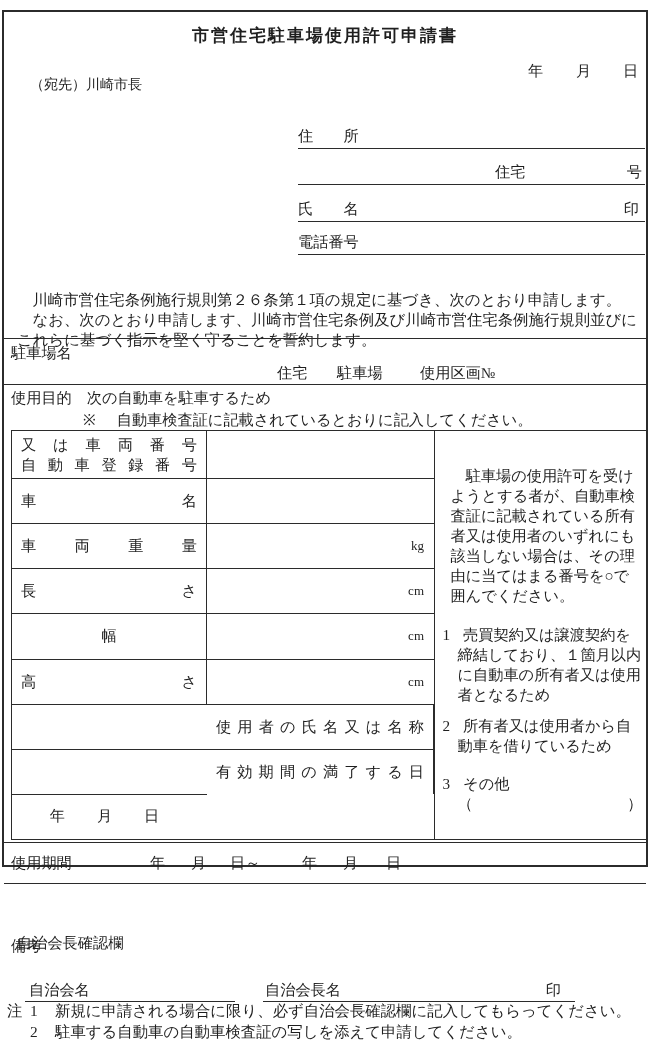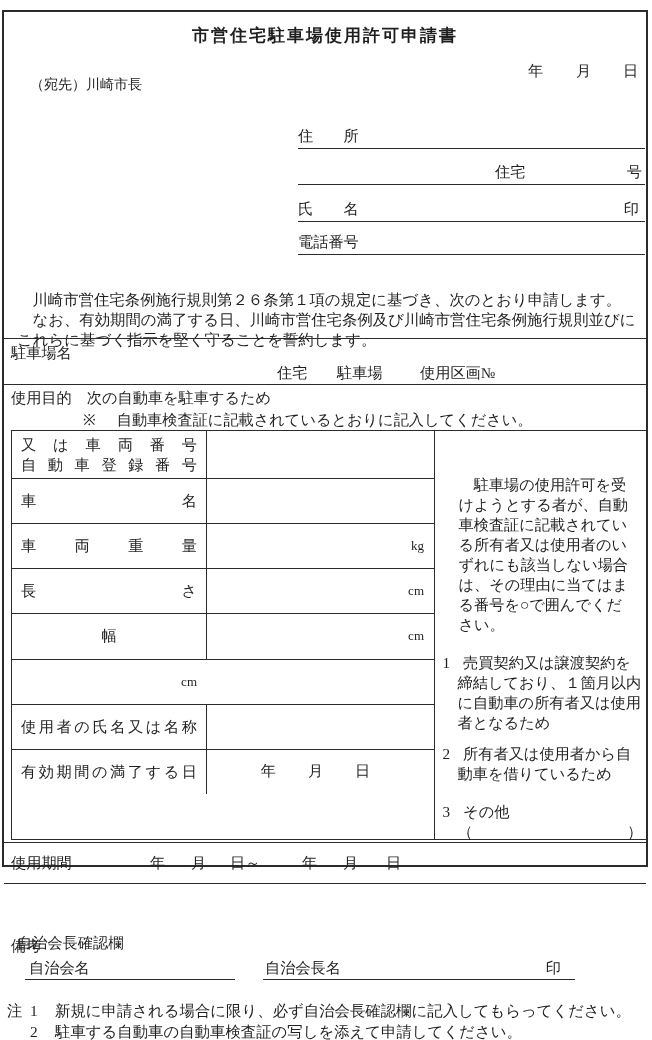--- a/index.html
+++ b/index.html
@@ -72,34 +72,34 @@
   .vt-value.date-parts{justify-content:center;gap:32px;font-size:15.2px;}
   
   .vpanel{
     left:429.5px;top:418px;right:0;height:410px;
     border-top:1.5px solid #2b2b2b;border-bottom:1.5px solid #2b2b2b;
     box-sizing:border-box;
     padding:28px 0 0 9px;
     width:auto;
   }
   .vpanel .pn-wrap{width:202px;line-height:20px;}
-  .pn-par{margin:16px;text-indent:1em;}
+  .pn-par{margin:8px;text-indent:1em;font-family:Liberation Mono, monospace;}
   .pn-item{margin:0;margin-top:18px;padding-left:15px;text-indent:-15px;}
   .pn-item.tight{margin-top:11px;}
   .pn-num{padding-right:13px;}
   .pn-paren{display:flex;justify-content:space-between;margin-left:15px;margin-right:2px;}
   
   .period-row{top:831px;left:0;right:0;height:40px;}
   .period-row span{position:absolute;top:10px;}
   .pr-label{left:7px;text-align:center;}
   .pr0{left:146px;} .pr1{left:187px;} .pr2{left:226px;} .pr3{left:298px;} .pr4{left:339px;} .pr5{left:382px;}
   .remarks-label{left:7px;top:876px;margin-top:48px;}
   
   .assoc-title{left:17px;top:933px;}
-  .assoc-line{left:25px;top:954px;display:flex;}
+  .assoc-line{left:25px;top:976px;display:flex;}
   .assoc-field{border-bottom:1.5px solid #2b2b2b;height:26px;display:flex;align-items:flex-end;box-sizing:border-box;}
   .af-name{width:210px;padding-left:4px;}
   .af-chief{width:312px;margin-left:28px;justify-content:space-between;padding-left:2px;}
   .af-chief .seal2{margin-right:14px;}
   .notes{left:7px;top:1000px;font-size:15.4px;}
   .note-row{display:flex;line-height:21px;}
   .note-prefix{width:23px;}
   .note-num{width:25px;}
 </style>
 </head>
@@ -129,21 +129,21 @@
       <span class="pb">氏　　名</span>
       <span class="seal">印</span>
     </div>
     <div class="fl fl-phone">
       <span class="pb">電話番号</span>
     </div>
   </div>
 
   <div class="declaration">
     <p>川崎市営住宅条例施行規則第２６条第１項の規定に基づき、次のとおり申請します。</p>
-    <p>なお、有効期間の満了する日、川崎市営住宅条例及び川崎市営住宅条例施行規則並びにこれらに基づく指示を堅く守ることを誓約します。</p>
+    <p>なお、次のとおり申請します、川崎市営住宅条例及び川崎市営住宅条例施行規則並びにこれらに基づく指示を堅く守ることを誓約します。</p>
   </div>
 
   <div class="hr hr1"></div>
 
   <div class="parking-label">駐車場名</div>
   <div class="parking-sub">
     <span class="ps-h">住宅</span>
     <span class="ps-p">駐車場</span>
     <span class="ps-n">使用区画№</span>
   </div>
@@ -183,20 +183,23 @@
       <span>cm</span>
     </div>
 
     <div class="vt-label bt center">
       <span>幅</span>
     </div>
     <div class="vt-value bt">
       <span>cm</span>
     </div>
 
+    <div class="vt-label bt">
+      <span>高さ</span>
+    </div>
     <div class="vt-value bt">
       <span>cm</span>
     </div>
 
     <div class="vt-value bt"></div>
 
     <div class="vt-label bt">
       <span>使用者の氏名又は名称</span>
     </div>
     <div class="vt-value bt"></div>

